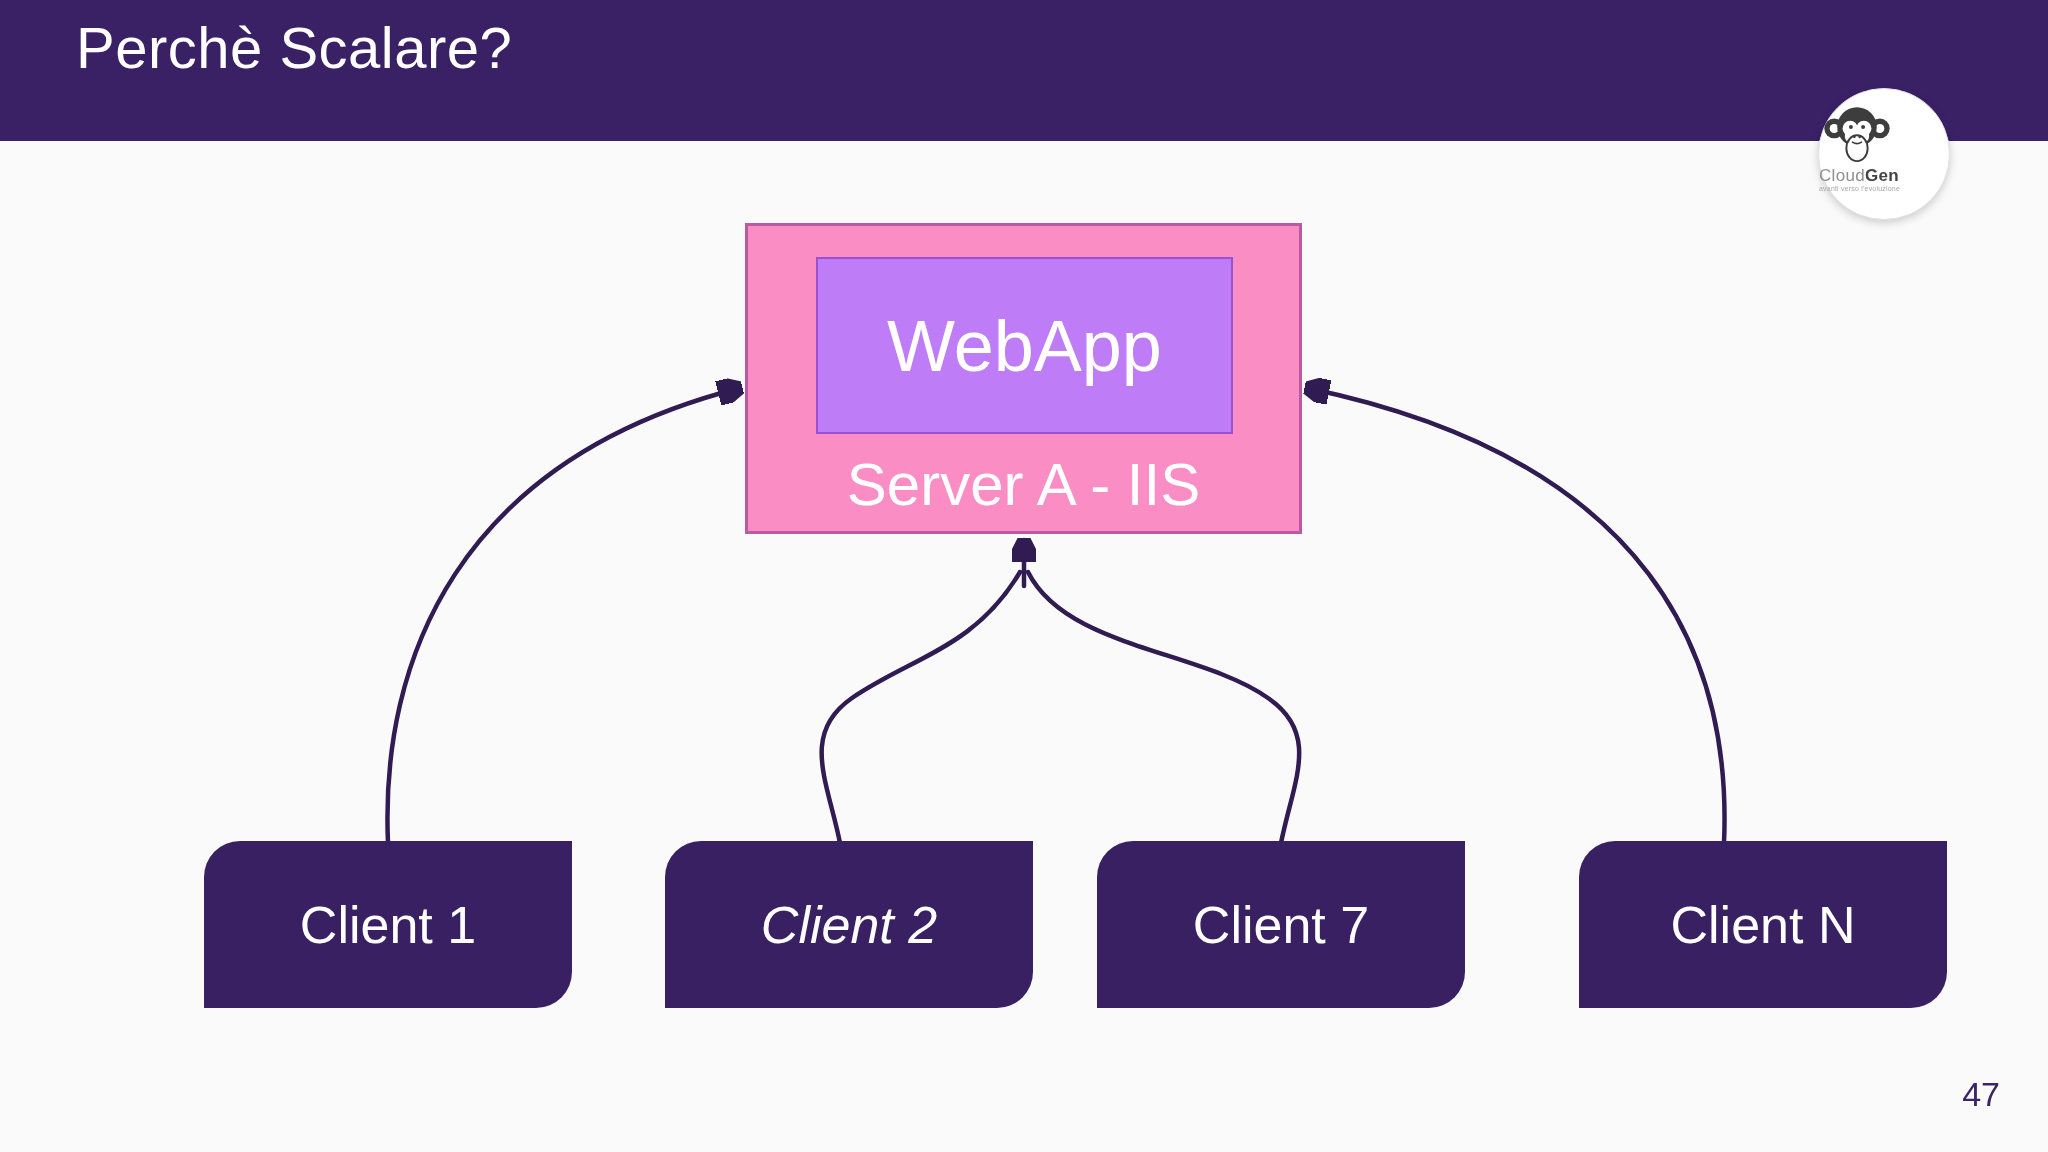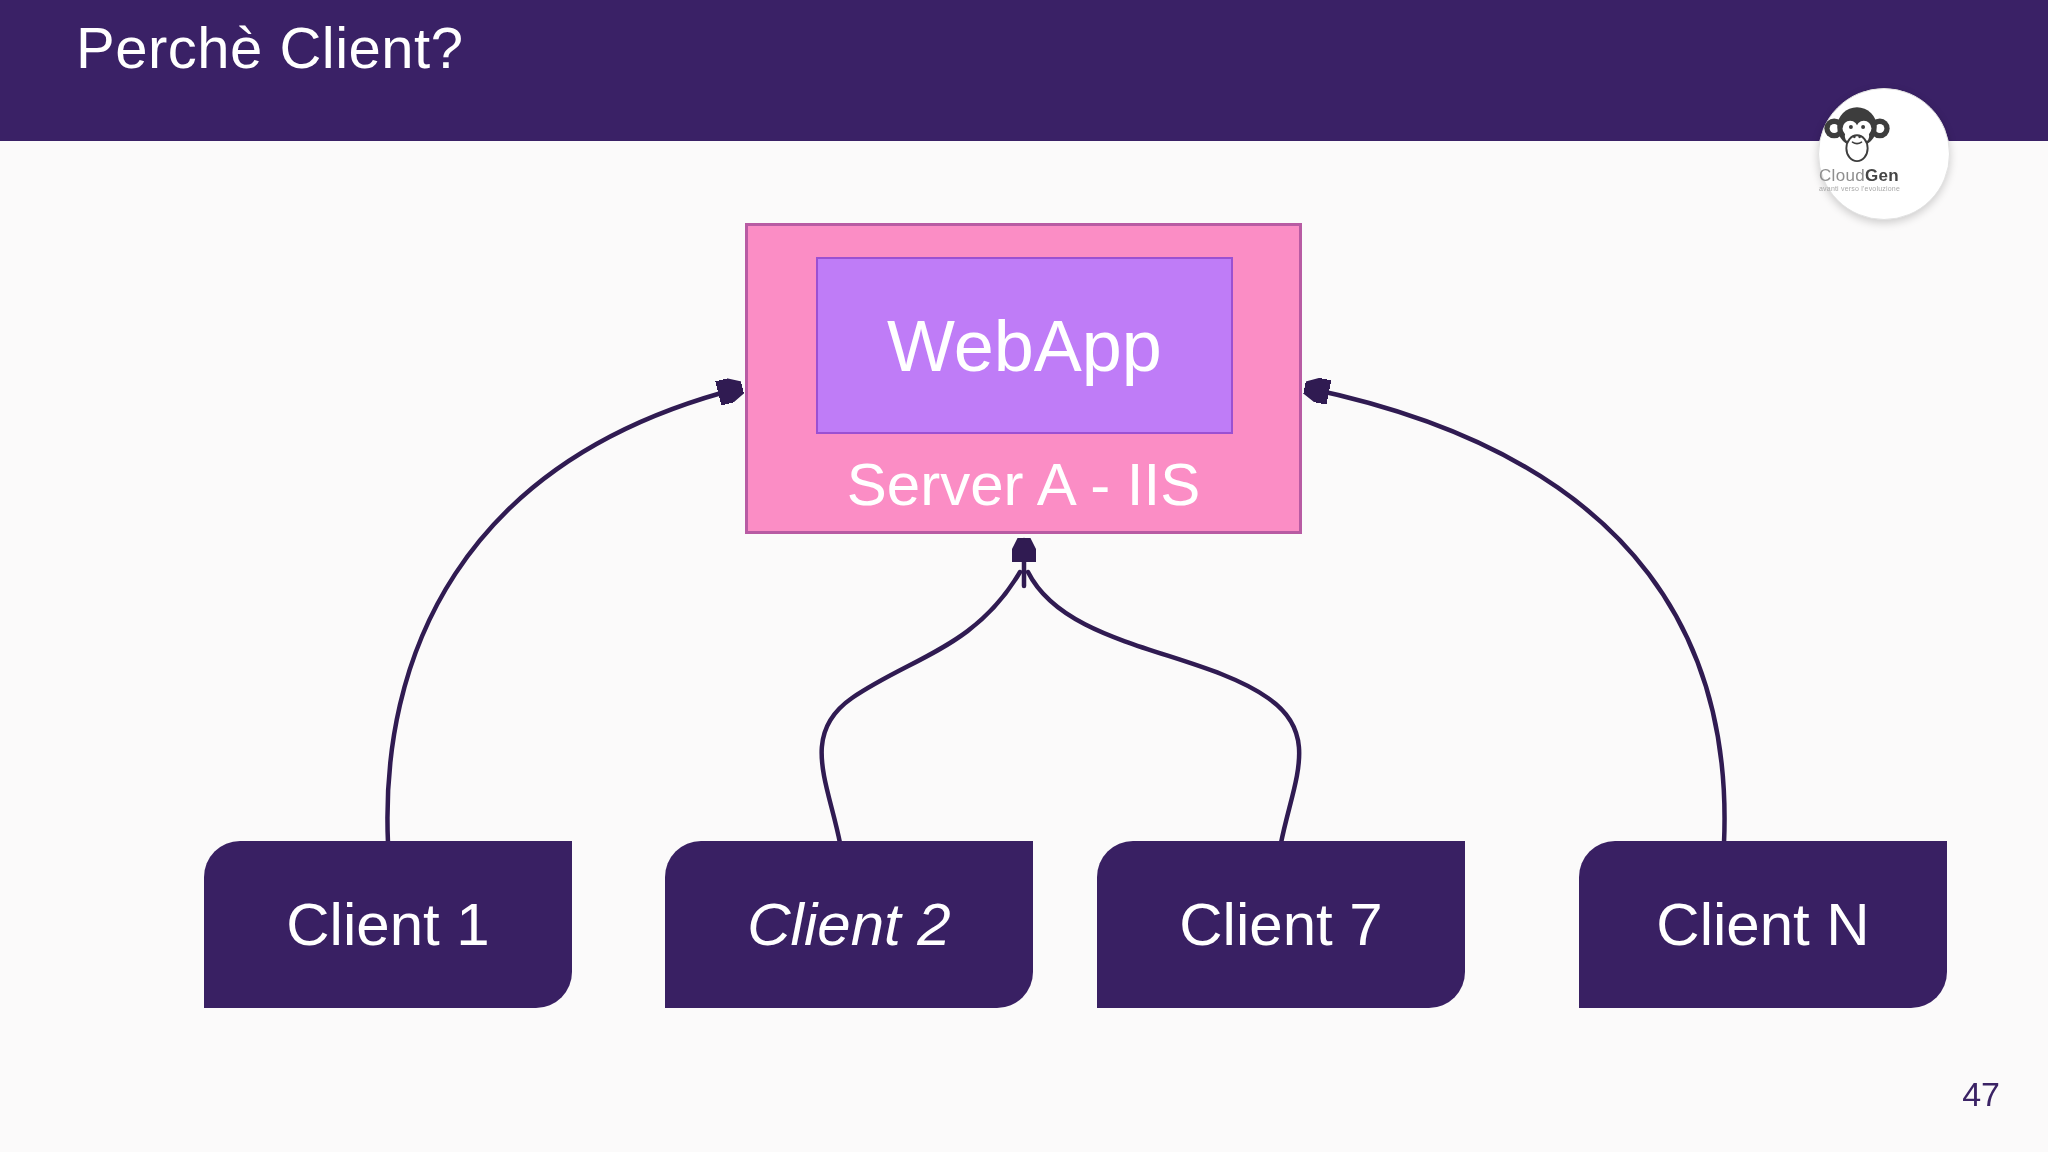--- a/index.html
+++ b/index.html
@@ -56,35 +56,35 @@
     font-size:60px;color:var(--text_light,#ffffff);
   }
   
   .client{
     position:absolute;top:841px;width:368px;height:167px;
     background:var(--client_bg,#392063);
     border-radius:36px 0 36px 0;
     display:flex;align-items:center;justify-content:center;
     z-index:2;
   }
-  .client span{font-size:60px;color:var(--text_light,#ffffff);}
+  .client span{font-size:52px;color:var(--text_light,#ffffff);}
   .c1{left:204px;} .c2{left:665px;font-style:italic;} .c3{left:1097px;} .c4{left:1540px;margin-left:39px;}
   
   .pagenum{
     position:absolute;right:48px;bottom:38px;
     font-size:34px;color:var(--page_number,#3b2365);
   }
 </style>
 </head>
 <body>
 
 <div class="slide">
 
   <header class="titlebar">
-    <h1>Perchè Client?</h1>
+    <h1>Perchè Scalare?</h1>
   </header>
 
   <div class="logo">
     <svg width="76" height="76" viewBox="0 0 100 100" aria-hidden="true">
 
       <circle cx="20" cy="44" r="13" fill="#3d3d3d"></circle>
       <circle cx="20" cy="44" r="6" fill="#ffffff"></circle>
       <circle cx="80" cy="44" r="13" fill="#3d3d3d"></circle>
       <circle cx="80" cy="44" r="6" fill="#ffffff"></circle>
 

